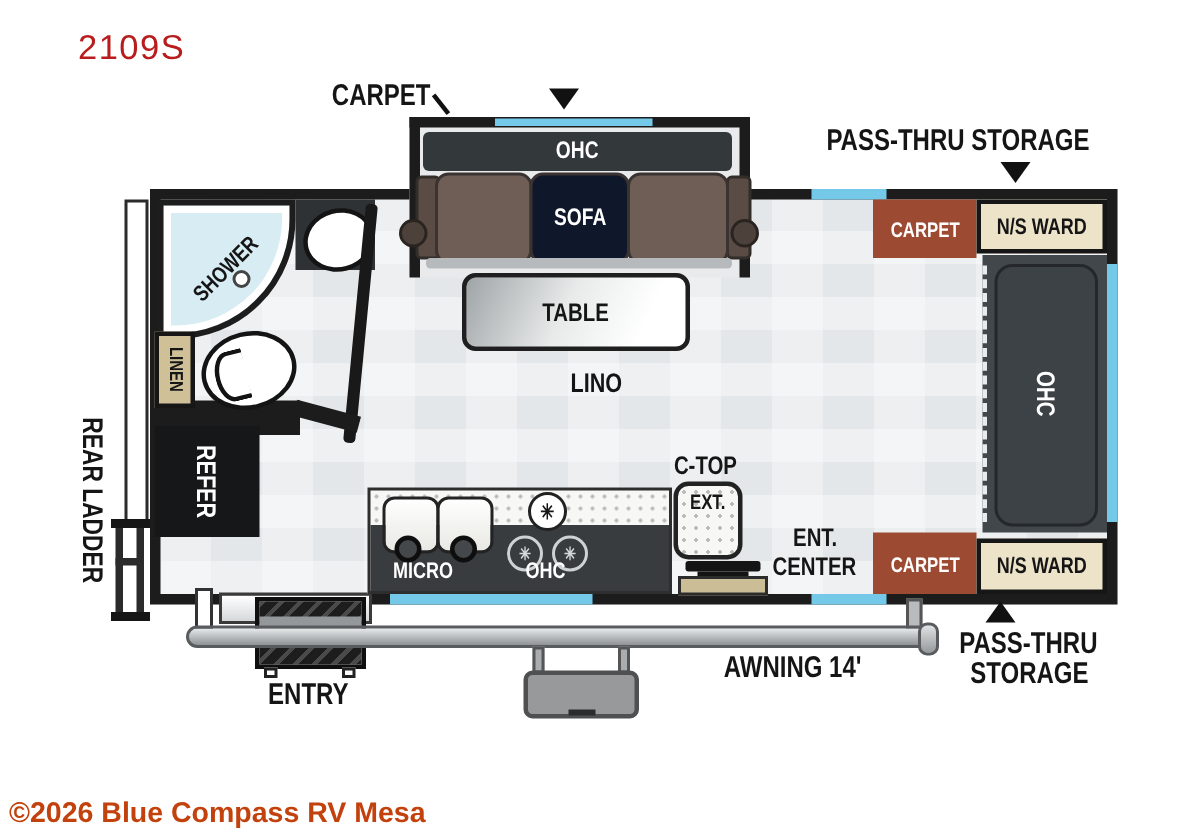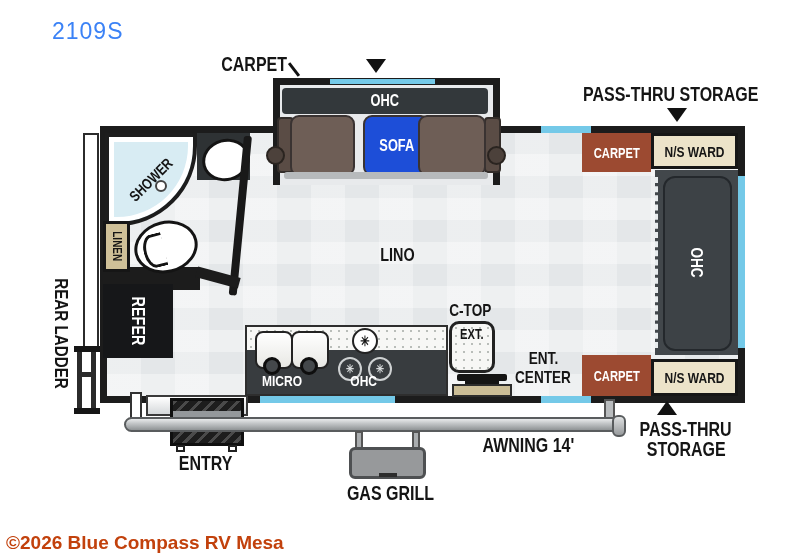--- a/index.html
+++ b/index.html
@@ -6,21 +6,21 @@
   .page{position:relative;width:800px;height:558px;background:#fff;overflow:hidden;
         font-family:"Liberation Sans",sans-serif;}
   .abs{position:absolute;}
   
   .lbl{position:absolute;display:flex;align-items:center;justify-content:center;
        font-weight:700;color:#151515;line-height:1;}
   .lbl>span{display:inline-block;white-space:nowrap;transform:scaleX(.8);}
   .lbl.v>span{transform:rotate(90deg) scaleX(.8);}
   .lbl.d45>span{transform:rotate(-45deg) scaleX(.8);}
   .lbl.w{color:#fff;}
-  .plain{position:absolute;color:#3b82f6;}
+  .plain{position:absolute;color:#b91c1c;}
   
   .floor{background:
      repeating-linear-gradient(0deg, rgba(255,255,255,.38) 0 22px, rgba(255,255,255,0) 22px 44px),
      repeating-linear-gradient(90deg, rgba(255,255,255,.32) 0 34px, rgba(255,255,255,0) 34px 68px),
      #e4e7e9;}
   .speckle{background-image:radial-gradient(#b9bdb9 1.1px, rgba(0,0,0,0) 1.3px);
      background-size:8px 8px;background-color:#f7f7f5;}
   .hatch{background:repeating-linear-gradient(135deg,#4a4a4a 0 3px,#1d1d1d 3px 9px);}
   .tri-down{width:0;height:0;border-left:10px solid transparent;border-right:10px solid transparent;
      border-top:14px solid #111;}
@@ -55,21 +55,21 @@
   <div class="abs" style="left:541px;top:396px;width:50px;height:7px;background:#74c9e8;"></div>
 
   <div class="abs" style="left:273px;top:78px;width:227px;height:107px;border:7px solid #1c1c1c;border-bottom:none;box-sizing:border-box;background:#e8eaec;"></div>
   <div class="abs" style="left:330px;top:79px;width:105px;height:5px;background:#74c9e8;"></div>
   <div class="lbl w" style="left:282px;top:88px;width:206px;height:26px;background:#33383b;border-radius:4px;font-size:16px;">
     <span>OHC</span>
   </div>
   <div class="abs" style="left:277px;top:117px;width:13px;height:52px;background:#5a4c45;border:2px solid #332d2a;border-radius:4px;"></div>
   <div class="abs" style="left:484px;top:117px;width:13px;height:52px;background:#5a4c45;border:2px solid #332d2a;border-radius:4px;"></div>
   <div class="abs" style="left:290px;top:115px;width:61px;height:57px;background:#6e5e56;border:2px solid #3a3332;border-radius:9px;"></div>
-  <div class="lbl w" style="left:363px;top:115px;width:63px;height:57px;background:#1d4ed8;border:2px solid #3a3332;border-radius:9px;font-size:16px;">
+  <div class="lbl w" style="left:353px;top:115px;width:63px;height:57px;background:#0f172a;border:2px solid #3a3332;border-radius:9px;font-size:16px;">
     <span>SOFA</span>
   </div>
   <div class="abs" style="left:418px;top:115px;width:64px;height:57px;background:#6e5e56;border:2px solid #3a3332;border-radius:9px;"></div>
   <div class="abs circle" style="left:266px;top:146px;width:15px;height:15px;background:#4c413b;border:2px solid #2a2420;"></div>
   <div class="abs circle" style="left:487px;top:146px;width:15px;height:15px;background:#4c413b;border:2px solid #2a2420;"></div>
   <div class="abs" style="left:284px;top:172px;width:204px;height:7px;background:#b7babc;border-radius:3px;"></div>
 
   <div class="abs" style="left:105px;top:133px;width:92px;height:93px;background:#d8ecf3;border:4px solid #1d1d1d;border-bottom-right-radius:80px;box-shadow:inset 0 0 0 5px #fff;box-sizing:border-box;">
     <div class="abs circle" style="left:46px;top:43px;width:8px;height:8px;border:2px solid #444;background:#fff;"></div>
   </div>
@@ -85,20 +85,23 @@
     <span>LINEN</span>
   </div>
   <div class="abs" style="left:134px;top:221px;width:58px;height:46px;background:#fff;border:3px solid #141414;border-radius:50%;transform:rotate(-14deg);">
     <div class="abs" style="left:6px;top:7px;width:18px;height:28px;border:3px solid #141414;border-right:none;border-radius:50% 0 0 50%;"></div>
   </div>
 
   <div class="lbl v w" style="left:103px;top:284px;width:70px;height:74px;background:#161719;font-size:18px;">
     <span>REFER</span>
   </div>
 
+  <div class="lbl" style="left:308px;top:182px;width:152px;height:52px;background:linear-gradient(115deg,#9fa4a6 0%,#e8eaea 45%,#ffffff 80%);border:3px solid #1f1f1f;border-radius:9px;box-sizing:border-box;font-size:17px;">
+    <span>TABLE</span>
+  </div>
   <div class="lbl" style="left:347px;top:244px;width:100px;height:22px;font-size:18px;">
     <span>LINO</span>
   </div>
 
   <div class="abs speckle" style="left:245px;top:325px;width:203px;height:71px;border:2px solid #2e2e2e;box-sizing:border-box;"></div>
   <div class="abs" style="left:247px;top:350px;width:199px;height:44px;background:#383c3f;"></div>
   <div class="abs" style="left:255px;top:331px;width:34px;height:34px;background:linear-gradient(#fff,#e8e8e4);border:2px solid #232323;border-radius:8px;"></div>
   <div class="abs" style="left:291px;top:331px;width:34px;height:34px;background:linear-gradient(#fff,#e8e8e4);border:2px solid #232323;border-radius:8px;"></div>
   <div class="abs circle" style="left:263px;top:357px;width:12px;height:12px;border:3px solid #0e0e0e;background:#44484b;"></div>
   <div class="abs circle" style="left:300px;top:357px;width:12px;height:12px;border:3px solid #0e0e0e;background:#44484b;"></div>
@@ -154,21 +157,21 @@
   </div>
   <div class="lbl" style="left:651px;top:359px;width:87px;height:37px;background:#ece3c9;border:3px solid #161616;box-sizing:border-box;font-size:15px;">
     <span>N/S WARD</span>
   </div>
 
   <div class="lbl" style="left:204px;top:51px;width:100px;height:26px;font-size:20px;">
     <span>CARPET</span>
   </div>
   <div class="abs" style="left:286px;top:68px;width:16px;height:3px;background:#111;transform:rotate(52deg);"></div>
   <div class="abs tri-down" style="left:366px;top:59px;"></div>
-  <div class="lbl" style="left:581px;top:81px;width:180px;height:26px;font-size:20px;">
+  <div class="lbl" style="left:549px;top:81px;width:180px;height:26px;font-size:20px;">
     <span>PASS-THRU STORAGE</span>
   </div>
   <div class="abs tri-down" style="left:667px;top:108px;"></div>
 
   <div class="abs tri-up" style="left:657px;top:401px;"></div>
   <div class="lbl" style="left:626px;top:438px;width:120px;height:22px;font-size:20px;">
     <span>STORAGE</span>
   </div>
   <div class="lbl" style="left:626px;top:418px;width:120px;height:22px;font-size:20px;">
     <span>PASS-THRU</span>
@@ -189,19 +192,16 @@
   <div class="abs" style="left:612px;top:415px;width:14px;height:22px;background:linear-gradient(180deg,#dfe1e2,#979a9c);border:2px solid #595c5e;border-radius:6px;box-sizing:border-box;"></div>
   <div class="lbl" style="left:438px;top:433px;width:180px;height:24px;font-size:20px;">
     <span>AWNING 14'</span>
   </div>
 
   <div class="abs" style="left:355px;top:431px;width:8px;height:18px;background:#aaadaf;border:2px solid #555;box-sizing:border-box;"></div>
   <div class="abs" style="left:412px;top:431px;width:8px;height:18px;background:#aaadaf;border:2px solid #555;box-sizing:border-box;"></div>
   <div class="abs" style="left:349px;top:447px;width:77px;height:32px;background:#97999b;border:3px solid #4e5052;border-radius:6px;box-sizing:border-box;">
     <div class="abs" style="left:27px;top:23px;width:18px;height:4px;background:#2c2c2c;"></div>
   </div>
-  <div class="lbl" style="left:325px;top:481px;width:130px;height:24px;font-size:20px;">
-    <span>GAS GRILL</span>
-  </div>
 
   <div class="plain" style="left:6px;top:532px;font-size:19px;font-weight:700;color:#c2410c;">©2026 Blue Compass RV Mesa</div>
 
 </div>
 
 </body></html>

